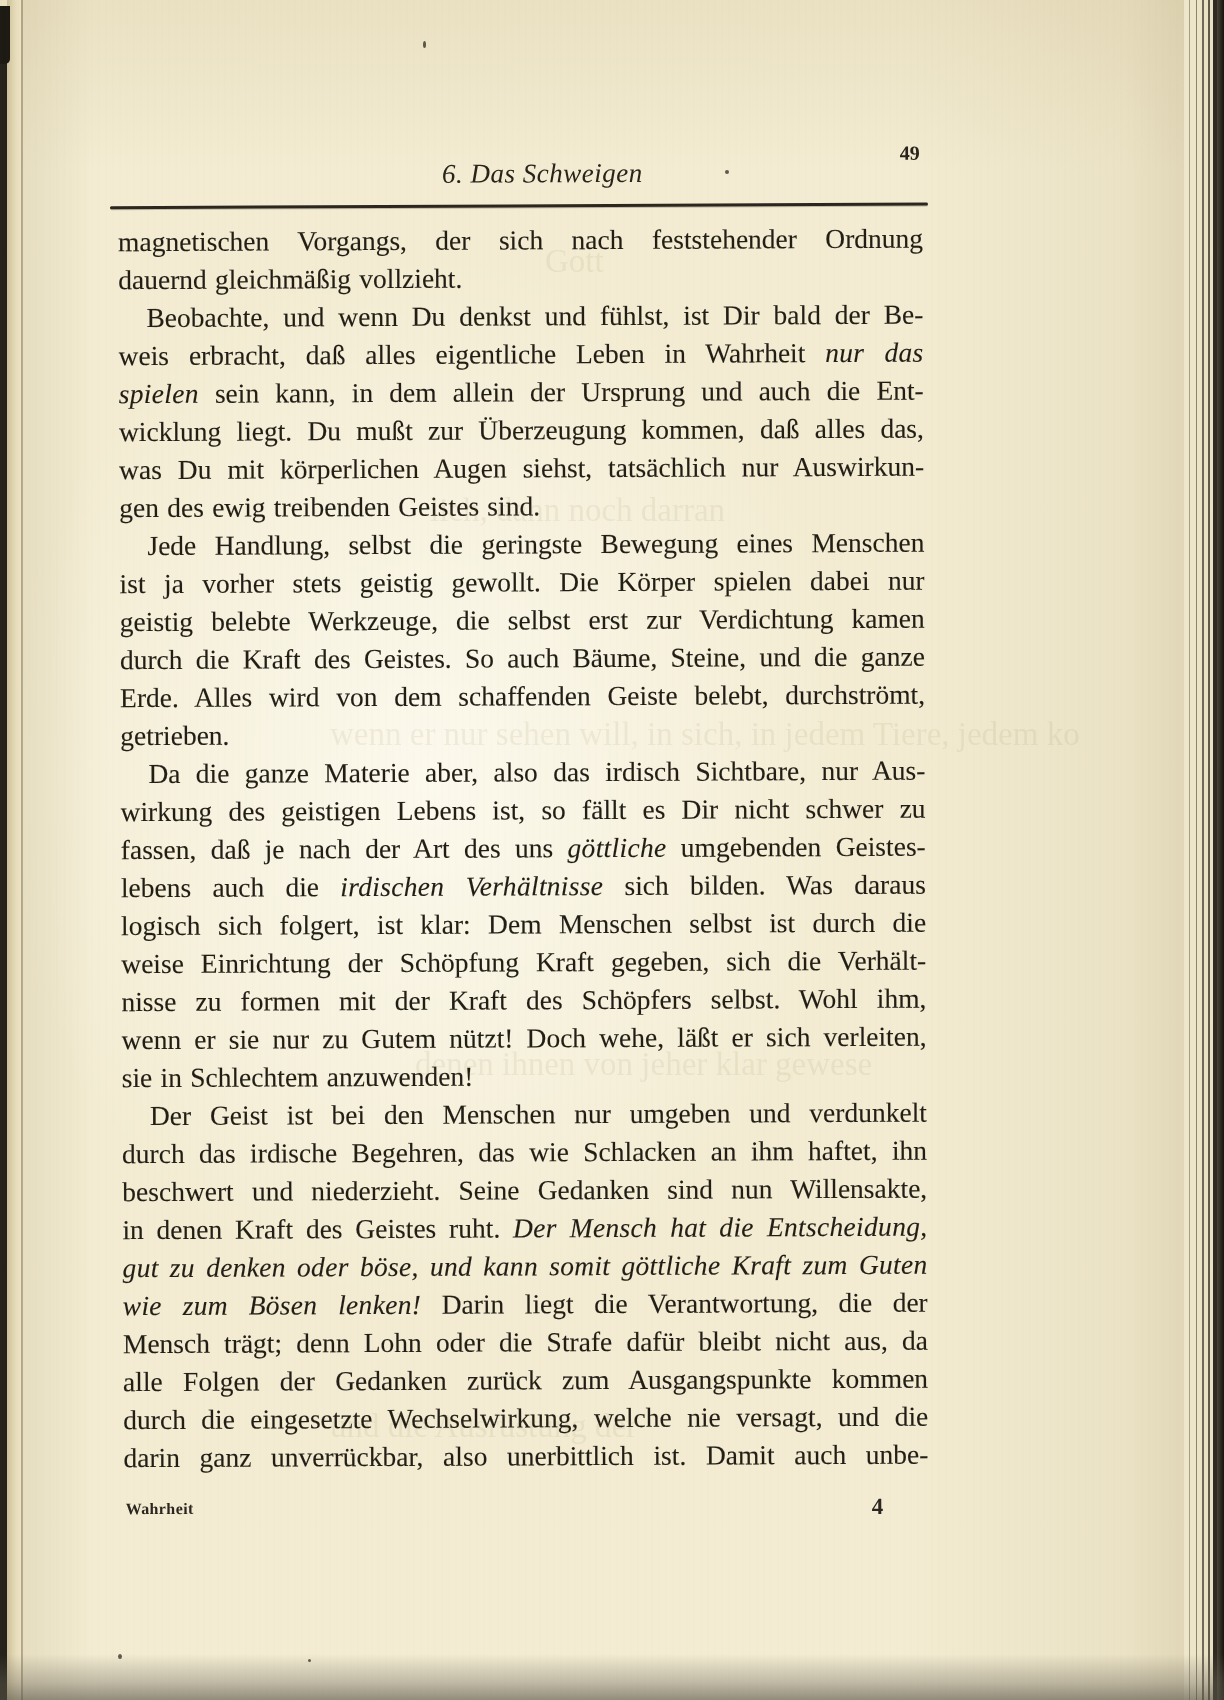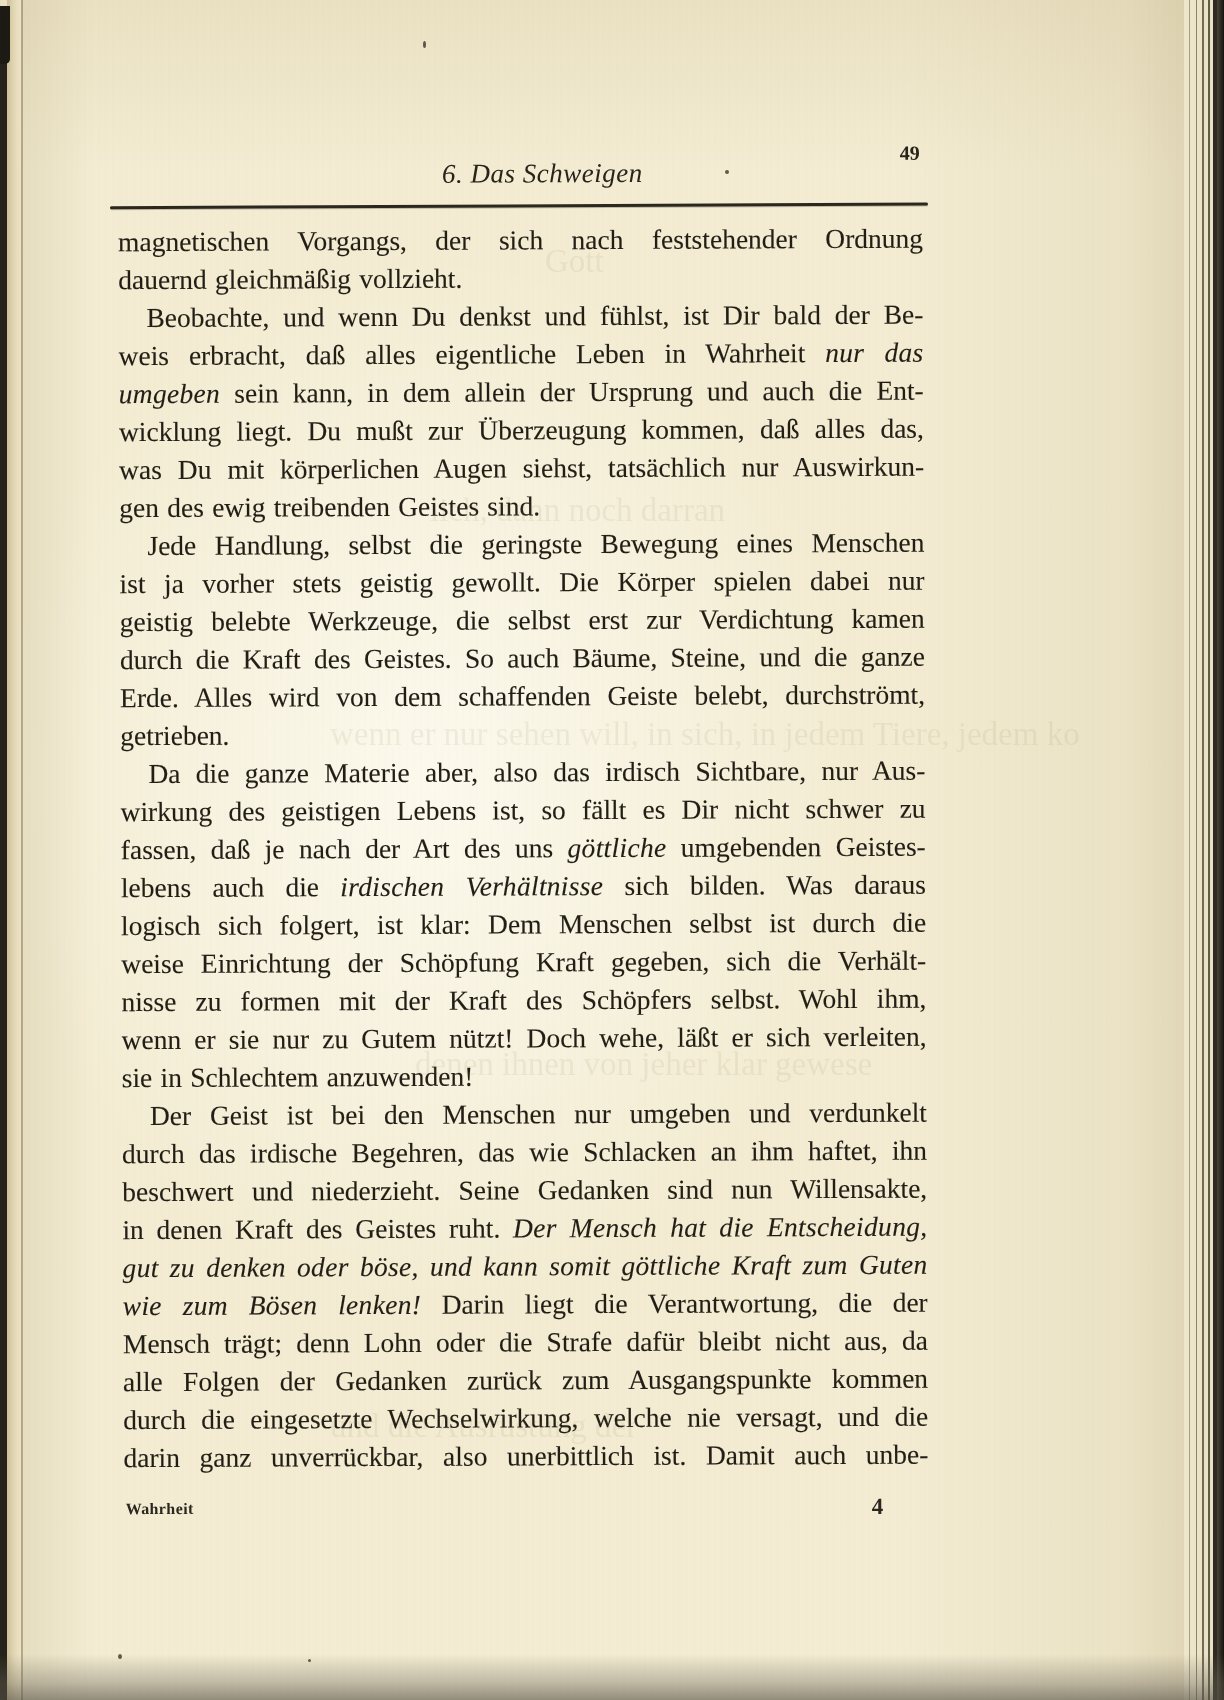--- a/index.html
+++ b/index.html
@@ -91,21 +91,21 @@
   <div id="content">
     <div class="running-head">6. Das Schweigen</div>
     <div class="page-number">49</div>
     <div class="head-rule"></div>
 
     <div id="body-text">
         <div class="line j"><span>magnetischen Vorgangs, der sich nach feststehender Ordnung</span></div>
         <div class="line l"><span>dauernd gleichmäßig vollzieht.</span></div>
         <div class="line j first"><span>Beobachte, und wenn Du denkst und fühlst, ist Dir bald der Be-</span></div>
         <div class="line j"><span>weis erbracht, daß alles eigentliche Leben in Wahrheit </span><span class="it">nur das</span></div>
-        <div class="line j"><span class="it">umgeben</span><span> sein kann, in dem allein der Ursprung und auch die Ent-</span></div>
+        <div class="line j"><span class="it">spielen</span><span> sein kann, in dem allein der Ursprung und auch die Ent-</span></div>
         <div class="line j"><span>wicklung liegt. Du mußt zur Überzeugung kommen, daß alles das,</span></div>
         <div class="line j"><span>was Du mit körperlichen Augen siehst, tatsächlich nur Auswirkun-</span></div>
         <div class="line l"><span>gen des ewig treibenden Geistes sind.</span></div>
         <div class="line j first"><span>Jede Handlung, selbst die geringste Bewegung eines Menschen</span></div>
         <div class="line j"><span>ist ja vorher stets geistig gewollt. Die Körper spielen dabei nur</span></div>
         <div class="line j"><span>geistig belebte Werkzeuge, die selbst erst zur Verdichtung kamen</span></div>
         <div class="line j"><span>durch die Kraft des Geistes. So auch Bäume, Steine, und die ganze</span></div>
         <div class="line j"><span>Erde. Alles wird von dem schaffenden Geiste belebt, durchströmt,</span></div>
         <div class="line l"><span>getrieben.</span></div>
         <div class="line j first"><span>Da die ganze Materie aber, also das irdisch Sichtbare, nur Aus-</span></div>

